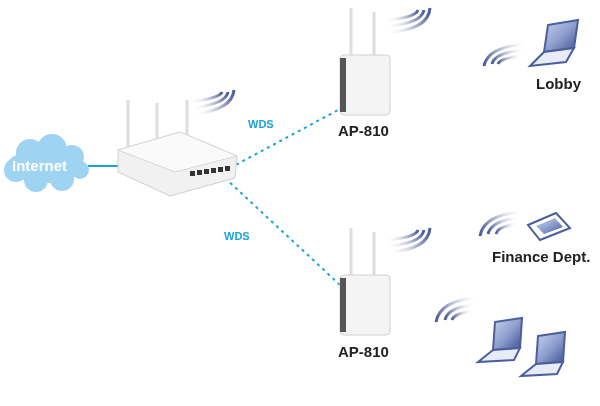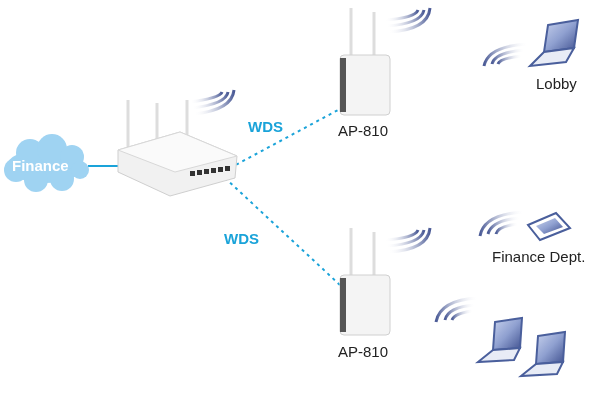--- a/index.html
+++ b/index.html
@@ -1,19 +1,19 @@
 <!DOCTYPE html>
 <html><head>
 <meta charset="utf-8">
 <style>
   html,body{margin:0;padding:0;background:#fff;}
   #stage{position:relative;width:600px;height:406px;overflow:hidden;background:#fff;font-family:"Liberation Sans",sans-serif;}
   svg{position:absolute;left:0;top:0;}
-  .lbl{position:absolute;font-weight:normal;color:#222;font-size:15px;white-space:nowrap;}
-  .wds{position:absolute;font-weight:bold;color:#1aa3d9;font-size:15px;}
+  .lbl{position:absolute;font-weight:bold;color:#222;font-size:15px;white-space:nowrap;}
+  .wds{position:absolute;font-weight:bold;color:#1aa3d9;font-size:11px;}
   .cloudtxt{position:absolute;font-weight:bold;color:#fff;font-size:15px;}
 </style>
 </head>
 <body>
 
 <div id="stage">
 <svg width="600" height="406" viewBox="0 0 600 406">
   <defs>
     <linearGradient id="scr" x1="0" y1="0" x2="1" y2="1">
       <stop offset="0" stop-color="#c9d3ee"></stop>
@@ -118,20 +118,20 @@
   <g>
     <polygon points="495,322 522,318 520,348 493,350" fill="url(#scr)" stroke="#4a5f9c" stroke-width="2"></polygon>
     <polygon points="493,350 520,348 514,360 478,362" fill="#e8ecf6" stroke="#4a5f9c" stroke-width="2"></polygon>
   </g>
   <g>
     <polygon points="538,336 565,332 563,362 536,364" fill="url(#scr)" stroke="#4a5f9c" stroke-width="2"></polygon>
     <polygon points="536,364 563,362 557,374 521,376" fill="#e8ecf6" stroke="#4a5f9c" stroke-width="2"></polygon>
   </g>
 </svg>
 
-<div class="cloudtxt" style="left:12px;top:157px;">Finance</div>
+<div class="cloudtxt" style="left:12px;top:157px;">Internet</div>
 <div class="wds" style="left:248px;top:118px;">WDS</div>
 <div class="wds" style="left:224px;top:230px;">WDS</div>
 <div class="lbl" style="left:338px;top:122px;">AP-810</div>
 <div class="lbl" style="left:338px;top:343px;">AP-810</div>
 <div class="lbl" style="left:536px;top:75px;">Lobby</div>
 <div class="lbl" style="left:492px;top:248px;">Finance Dept.</div>
 </div>
 
 </body></html>

